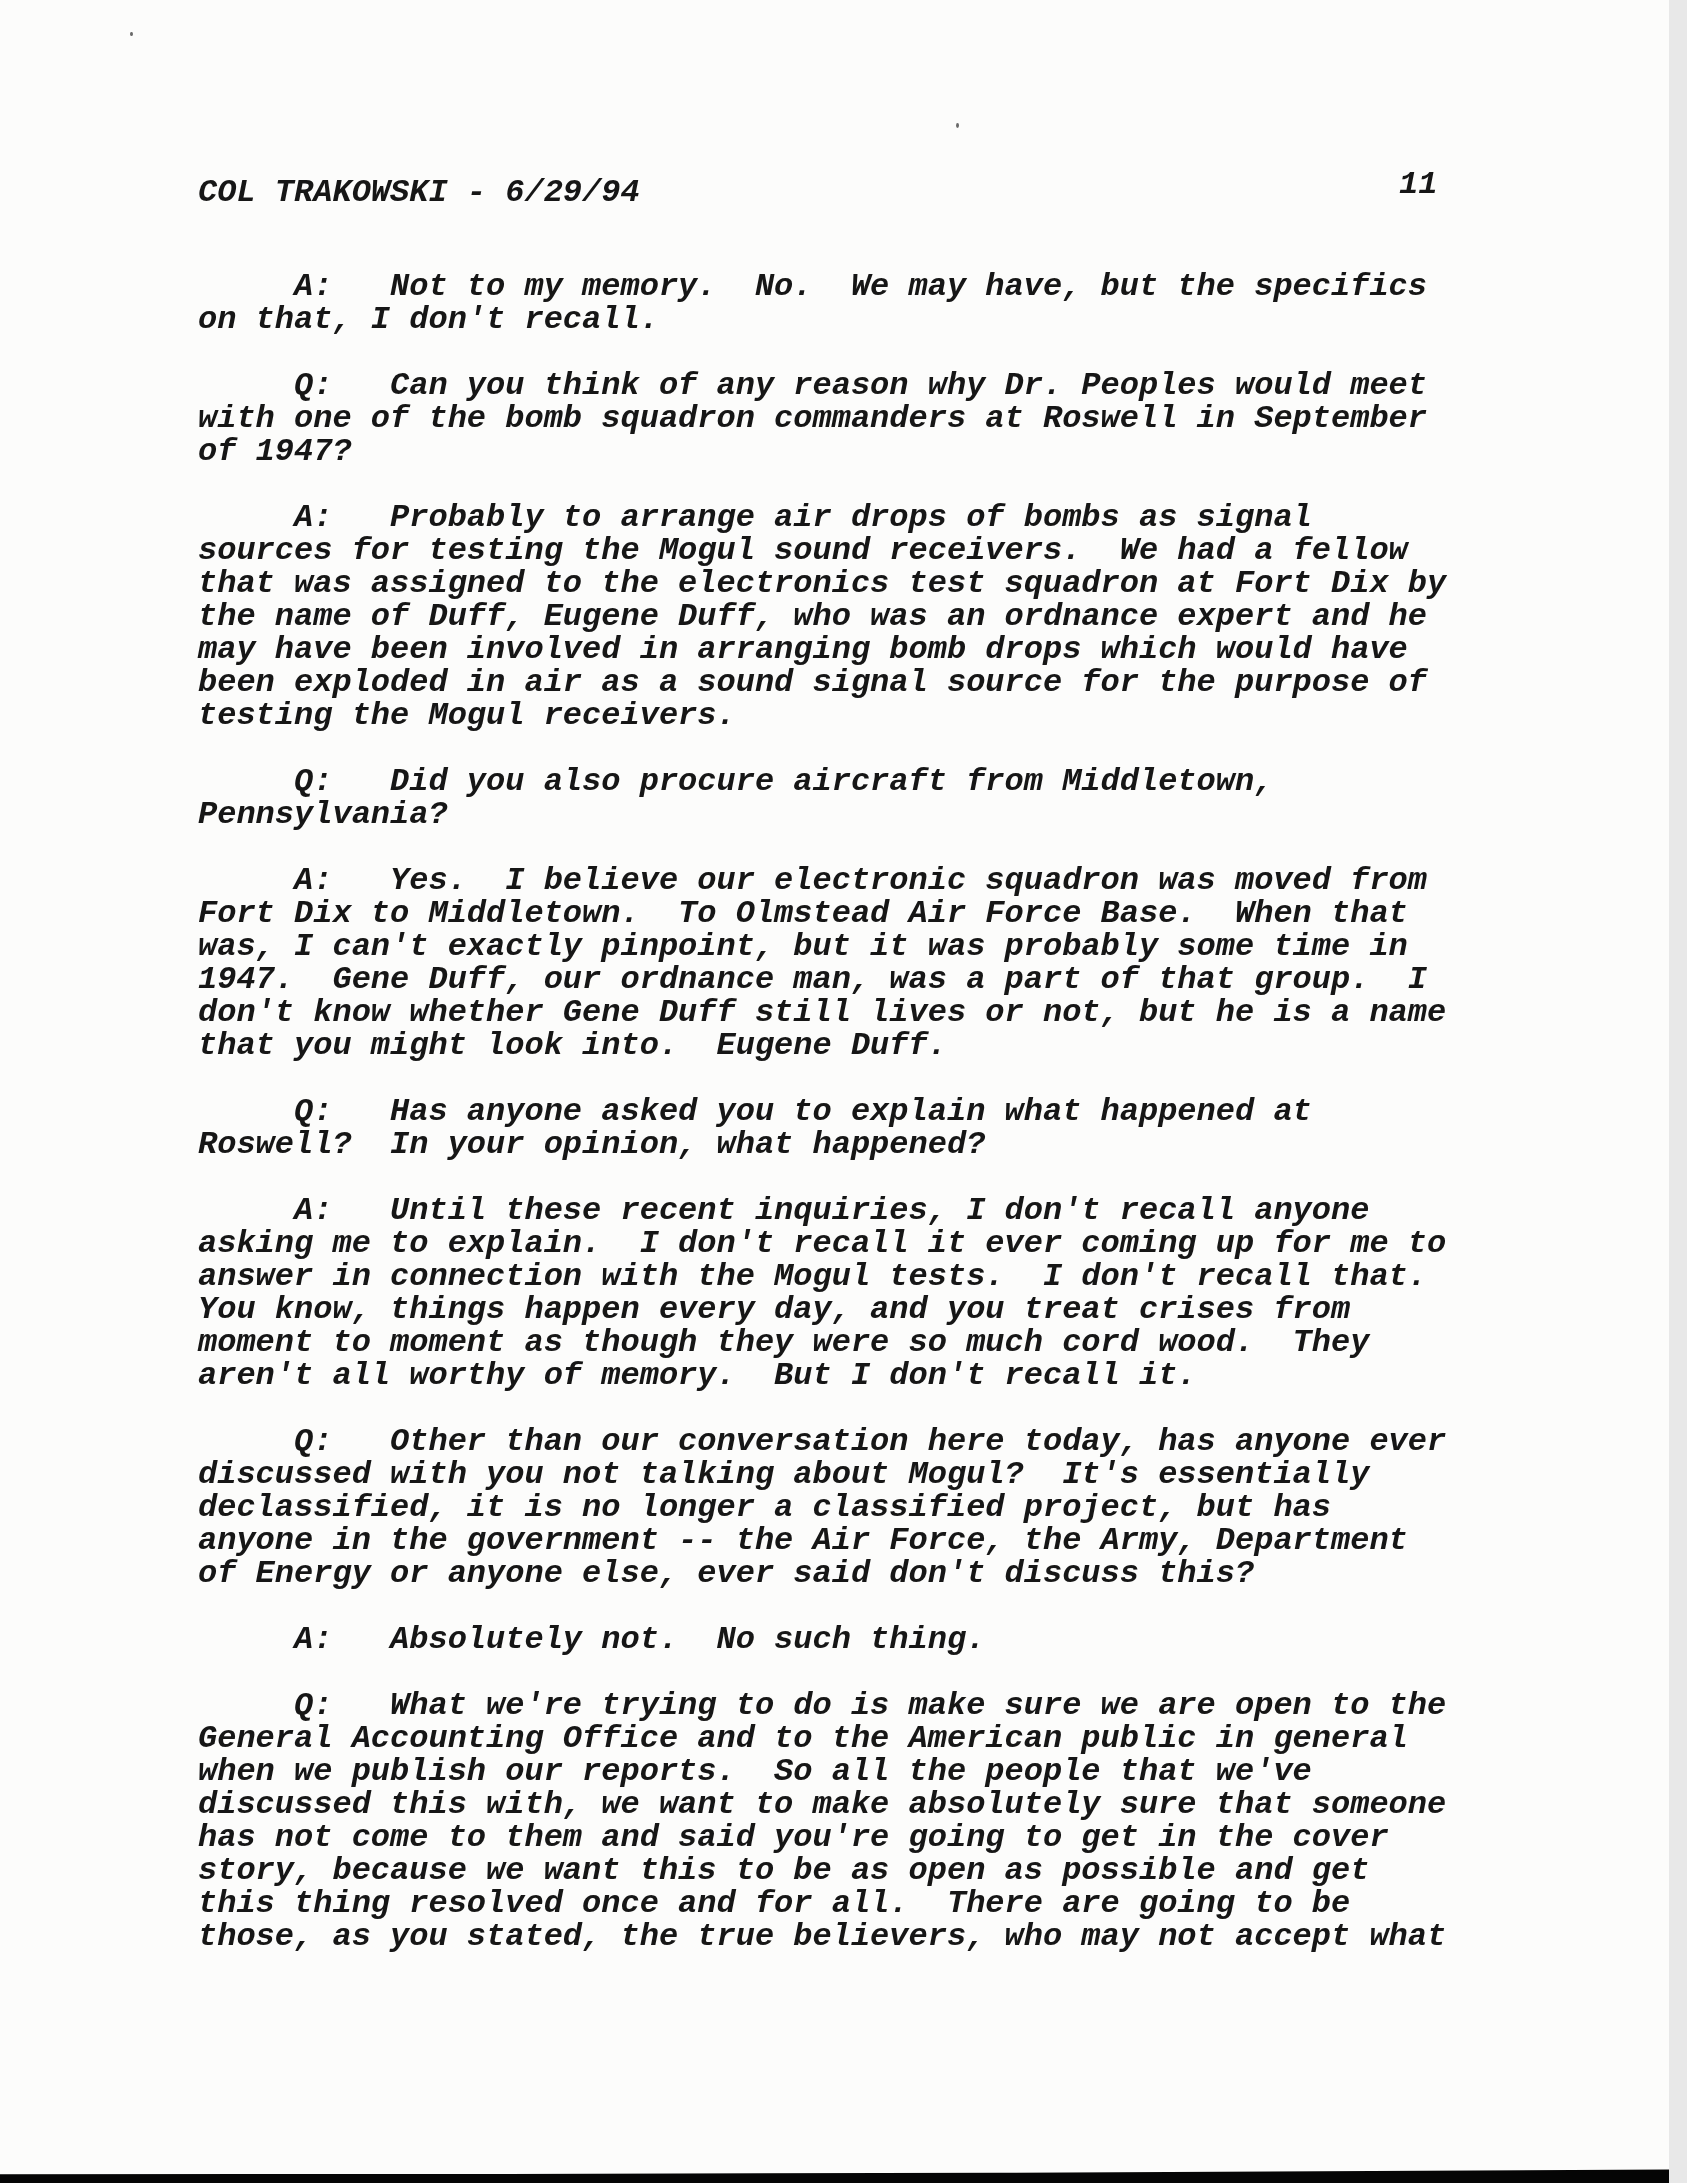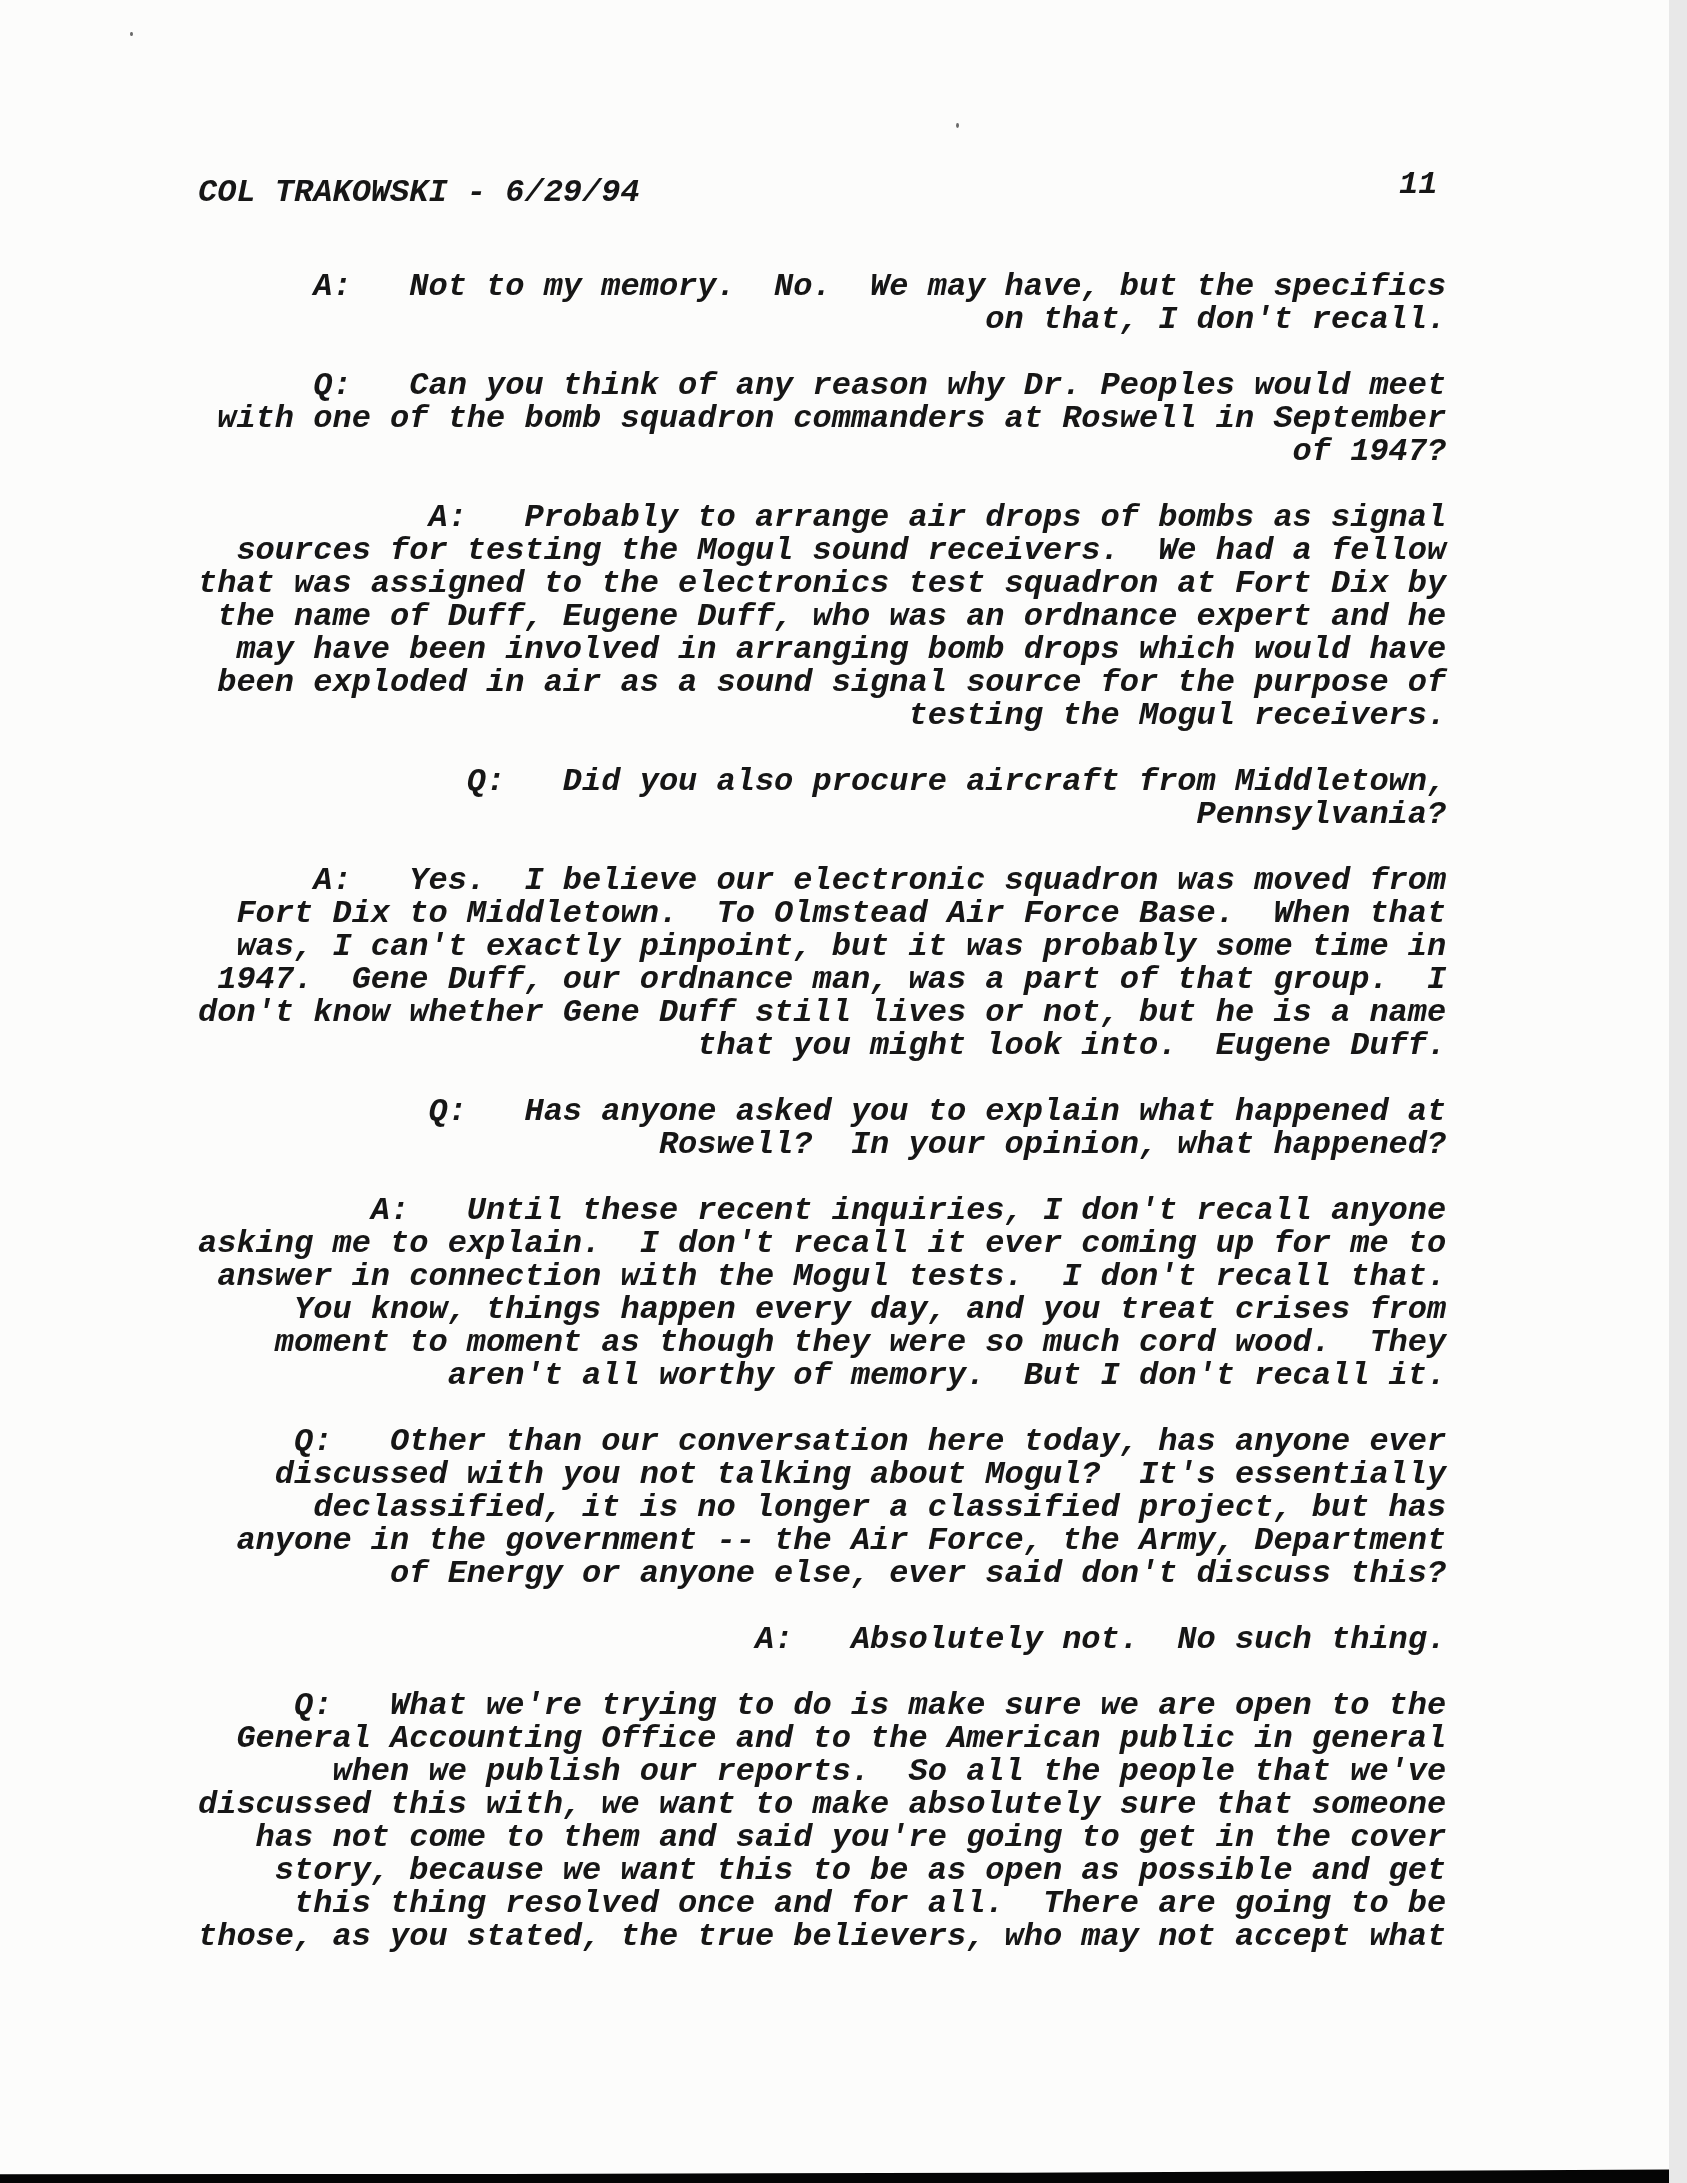--- a/index.html
+++ b/index.html
@@ -37,21 +37,20 @@
   .transcript {
     position: absolute;
     top: 270px;
     left: 198px;
     font-size: 32px;
     line-height: 33px;
     white-space: pre;
   }
   .para {
     margin: 0 0 33px 0;
-    text-align: right;
   }
   .para:last-child {
     margin-bottom: 0;
   }
   .line {
     white-space: pre;
   }
   .scan-bar {
     position: absolute;
     left: 0;

